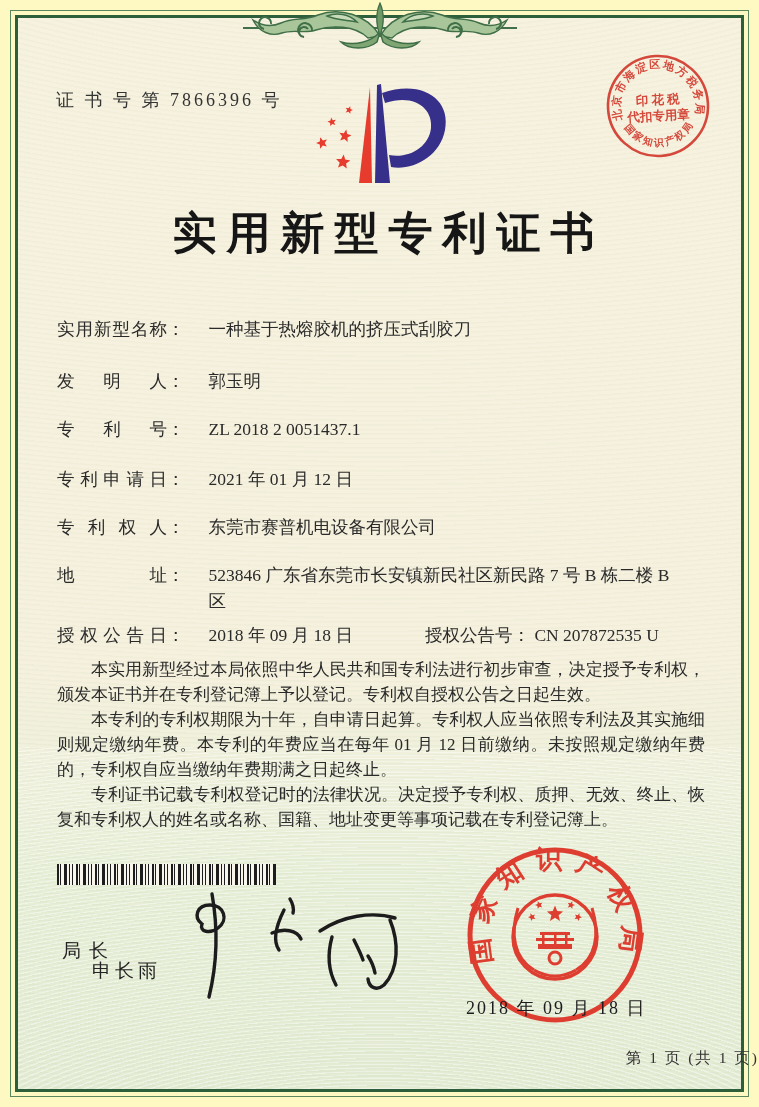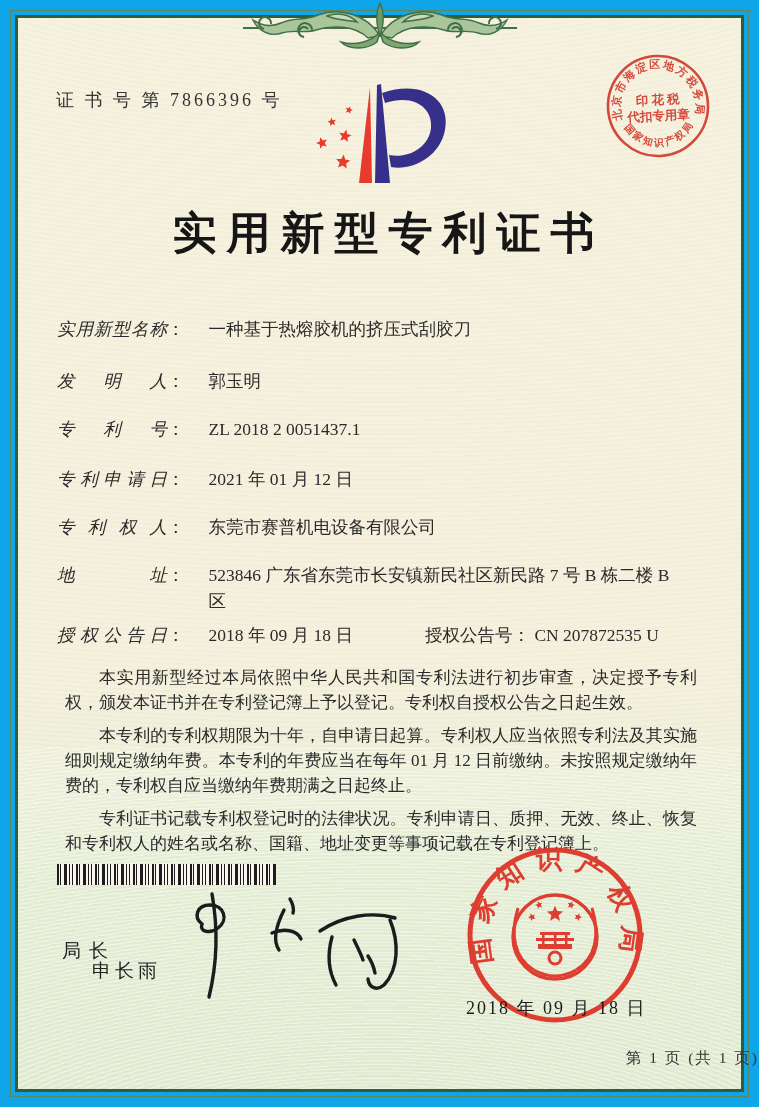--- a/index.html
+++ b/index.html
@@ -1,44 +1,44 @@
 <!DOCTYPE html>
 <html><head>
 <meta charset="utf-8">
 <style>
   html,body{margin:0;padding:0;background:#d8d4c4;}
-  .page{position:relative;width:759px;height:1107px;margin:0 auto;background:#0ea5e9;overflow:hidden;
+  .page{position:relative;width:759px;height:1107px;margin:0 auto;background:#fef9c3;overflow:hidden;
         font-family:"Liberation Serif","DejaVu Serif",serif;color:#2a2a2a;}
   
   .paper{position:absolute;inset:16px;
          background:linear-gradient(180deg,#f7f2df 0%,#f6f1de 60%,#eef0db 72%,#e6eed6 80%,#e2ebd2 100%);}
   .paper::after{content:"";position:absolute;left:0;right:0;top:68%;bottom:0;pointer-events:none;
          background:repeating-radial-gradient(ellipse 900px 340px at 50% 130%,
             rgba(255,255,255,.55) 0 1.5px, rgba(255,255,255,0) 4px 9px);opacity:.8;}
   .paper::before{content:"";position:absolute;inset:0;pointer-events:none;
          background:repeating-radial-gradient(ellipse 1200px 500px at 50% -20%,
             rgba(120,160,110,.05) 0 2px, rgba(255,255,255,0) 5px 11px);}
   .frame-outer{position:absolute;inset:10px;border:1px solid #5a875d;}
   .frame-inner{position:absolute;inset:15px;border:3px solid #2d5f3a;}
 
   .abs{position:absolute;}
   .cert-no{left:56px;top:88px;font-size:18px;letter-spacing:3px;color:#333;}
   .title{left:0;right:0;top:204px;text-align:center;font-size:44px;font-weight:700;
          letter-spacing:10px;color:#161616;padding-left:18px;}
 
   .frow{left:57px;width:650px;font-size:17.5px;line-height:26px;display:flex;align-items:flex-start;}
-  .flabel{display:inline-block;width:110px;text-align:justify;text-align-last:justify;flex:0 0 110px;font-style:italic;}
+  .flabel{display:inline-block;width:110px;text-align:justify;text-align-last:justify;flex:0 0 110px;}
   .fcolon{flex:0 0 auto;}
   .fvalue{margin-left:24px;}
   .fvalue.wrap{width:482px;}
   .r1{top:316px}.r2{top:368px}.r3{top:416px}.r4{top:466px}.r5{top:514px}.r6{top:562px}.r7{top:622px}
   .grant-no{position:absolute;left:368px;top:0;white-space:nowrap;text-align:right;}
 
   .paras{left:57px;top:657px;width:648px;font-size:17px;line-height:25px;text-align:justify;}
-  .paras p{margin:8px;text-indent:2em;}
+  .paras p{margin:0;text-indent:2em;}
 
   .barcode{left:57px;top:864px;width:219px;height:21px;
      background:repeating-linear-gradient(90deg,
        #1d1d1d 0 2px,#f8f6ec 2px 3px,#1d1d1d 3px 4px,#f8f6ec 4px 7px,
        #1d1d1d 7px 10px,#f8f6ec 10px 12px,#1d1d1d 12px 13px,#f8f6ec 13px 15px,
        #1d1d1d 15px 16px,#f8f6ec 16px 19px);}
 
   .director-title{left:62px;top:926px;font-family:"Liberation Sans","DejaVu Sans",sans-serif;
       font-size:19px;font-weight:500;letter-spacing:8px;color:#222;margin-top:12px;}
   .director-name{left:62px;top:958px;font-family:Liberation Serif, serif;
@@ -148,21 +148,21 @@
     <span class="fvalue">2018 年 09 月 18 日</span>
     <span class="grant-no">
       <span>授权公告号</span><span>：</span>
       <span>CN 207872535 U</span>
     </span>
   </div>
 
   <div class="abs paras">
     <p>本实用新型经过本局依照中华人民共和国专利法进行初步审查，决定授予专利权，颁发本证书并在专利登记簿上予以登记。专利权自授权公告之日起生效。</p>
     <p>本专利的专利权期限为十年，自申请日起算。专利权人应当依照专利法及其实施细则规定缴纳年费。本专利的年费应当在每年 01 月 12 日前缴纳。未按照规定缴纳年费的，专利权自应当缴纳年费期满之日起终止。</p>
-    <p>专利证书记载专利权登记时的法律状况。专利申请日、质押、无效、终止、恢复和专利权人的姓名或名称、国籍、地址变更等事项记载在专利登记簿上。</p>
+    <p>专利证书记载专利权登记时的法律状况。决定授予专利权、质押、无效、终止、恢复和专利权人的姓名或名称、国籍、地址变更等事项记载在专利登记簿上。</p>
   </div>
 
   <div class="abs barcode"></div>
 
   <div class="abs director-title">局长</div>
   <div class="abs director-name">申长雨</div>
 
   <svg class="abs signature" viewBox="0 0 228 114">
     <g fill="none" stroke="#1c1c1c" stroke-width="3.4" stroke-linecap="round">
       <path d="M30,32 C21,25 25,13 38,13 C52,13 57,28 46,36 C38,42 27,40 30,32 Z"></path>

